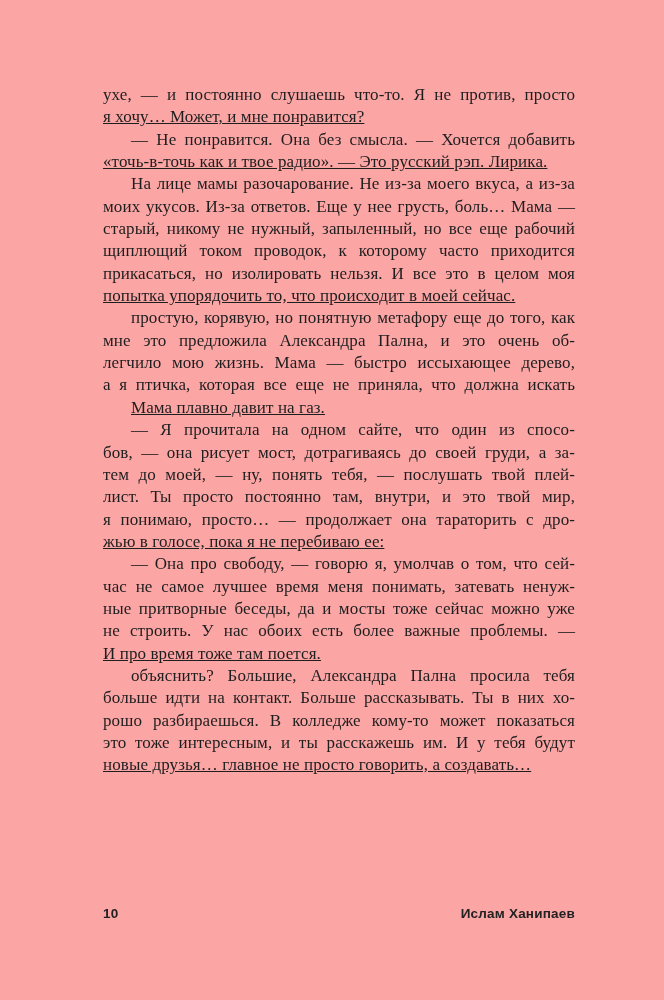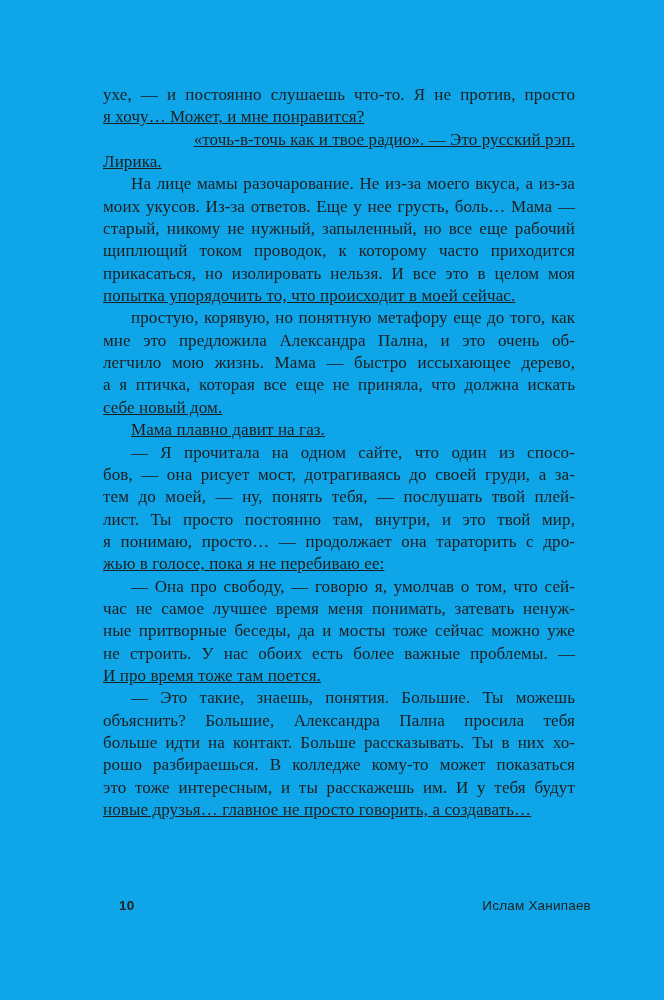--- a/index.html
+++ b/index.html
@@ -9,21 +9,21 @@
     height: 1000px;
     background: #ffffff;
     position: relative;
     overflow: hidden;
     font-family: "Liberation Serif", "DejaVu Serif", serif;
     color: #1e1e1e;
   }
   .book-page {
     position: absolute;
     inset: 0;
-    background: #0ea5e9;
+    background: #fca5a5;
   }
   .text-block {
     position: absolute;
     left: 103px;
     top: 84px;
     width: 472px;
   }
   .para {
     margin: 0;
     padding: 0;
@@ -39,86 +39,86 @@
   .line.last-line {
     text-align: right;
     text-align-last: left;
     text-decoration: underline;
   }
   .para.indent .line:first-child {
     text-indent: 28px;
   }
   .page-footer {
     position: absolute;
-    left: 119px;
+    left: 103px;
     top: 898px;
     width: 472px;
     display: flex;
     justify-content: space-between;
     align-items: baseline;
     font-family: "Liberation Sans", sans-serif;
     font-size: 13.5px;
     color: #222222;
   }
   .page-number {
     font-weight: 700;
     letter-spacing: 0.3px;
   }
   .author-name {
-    font-weight: 400;
+    font-weight: 700;
     letter-spacing: 0.2px;
+    margin-top: 8px;
   }
 </style>
 </head>
 <body>
 
 <div class="book-page">
   <main class="text-block">
       <p class="para">
         <span class="line">ухе, — и постоянно слушаешь что-то. Я не против, просто</span>
         <span class="line last-line">я хочу… Может, и мне понравится?</span>
       </p>
       <p class="para indent">
+        <span class="line">— Не понравится. Она без смысла. — Хочется добавить</span>
         <span class="line last-line">«точь-в-точь как и твое радио». — Это русский рэп. Лирика.</span>
       </p>
       <p class="para indent">
         <span class="line">На лице мамы разочарование. Не из-за моего вкуса, а из-за</span>
         <span class="line">моих укусов. Из-за ответов. Еще у нее грусть, боль… Мама —</span>
         <span class="line">старый, никому не нужный, запыленный, но все еще рабочий</span>
         <span class="line">щиплющий током проводок, к которому часто приходится</span>
         <span class="line">прикасаться, но изолировать нельзя. И все это в целом моя</span>
         <span class="line last-line">попытка упорядочить то, что происходит в моей сейчас.</span>
       </p>
       <p class="para indent">
         <span class="line">простую, корявую, но понятную метафору еще до того, как</span>
         <span class="line">мне это предложила Александра Пална, и это очень об-</span>
         <span class="line">легчило мою жизнь. Мама — быстро иссыхающее дерево,</span>
         <span class="line">а я птичка, которая все еще не приняла, что должна искать</span>
-        <span class="line last-line">себе новый дом.</span>
       </p>
       <p class="para indent">
         <span class="line last-line">Мама плавно давит на газ.</span>
       </p>
       <p class="para indent">
         <span class="line">— Я прочитала на одном сайте, что один из спосо-</span>
         <span class="line">бов, — она рисует мост, дотрагиваясь до своей груди, а за-</span>
         <span class="line">тем до моей, — ну, понять тебя, — послушать твой плей-</span>
         <span class="line">лист. Ты просто постоянно там, внутри, и это твой мир,</span>
         <span class="line">я понимаю, просто… — продолжает она тараторить с дро-</span>
         <span class="line last-line">жью в голосе, пока я не перебиваю ее:</span>
       </p>
       <p class="para indent">
         <span class="line">— Она про свободу, — говорю я, умолчав о том, что сей-</span>
         <span class="line">час не самое лучшее время меня понимать, затевать ненуж-</span>
         <span class="line">ные притворные беседы, да и мосты тоже сейчас можно уже</span>
         <span class="line">не строить. У нас обоих есть более важные проблемы. —</span>
         <span class="line last-line">И про время тоже там поется.</span>
       </p>
       <p class="para indent">
-        <span class="line">— Это такие, знаешь, понятия. Большие. Ты можешь</span>
         <span class="line">объяснить? Большие, Александра Пална просила тебя</span>
         <span class="line">больше идти на контакт. Больше рассказывать. Ты в них хо-</span>
         <span class="line">рошо разбираешься. В колледже кому-то может показаться</span>
         <span class="line">это тоже интересным, и ты расскажешь им. И у тебя будут</span>
         <span class="line last-line">новые друзья… главное не просто говорить, а создавать…</span>
       </p>
     </main>
   <footer class="page-footer">
     <span class="page-number">10</span>
     <span class="author-name">Ислам Ханипаев</span>

